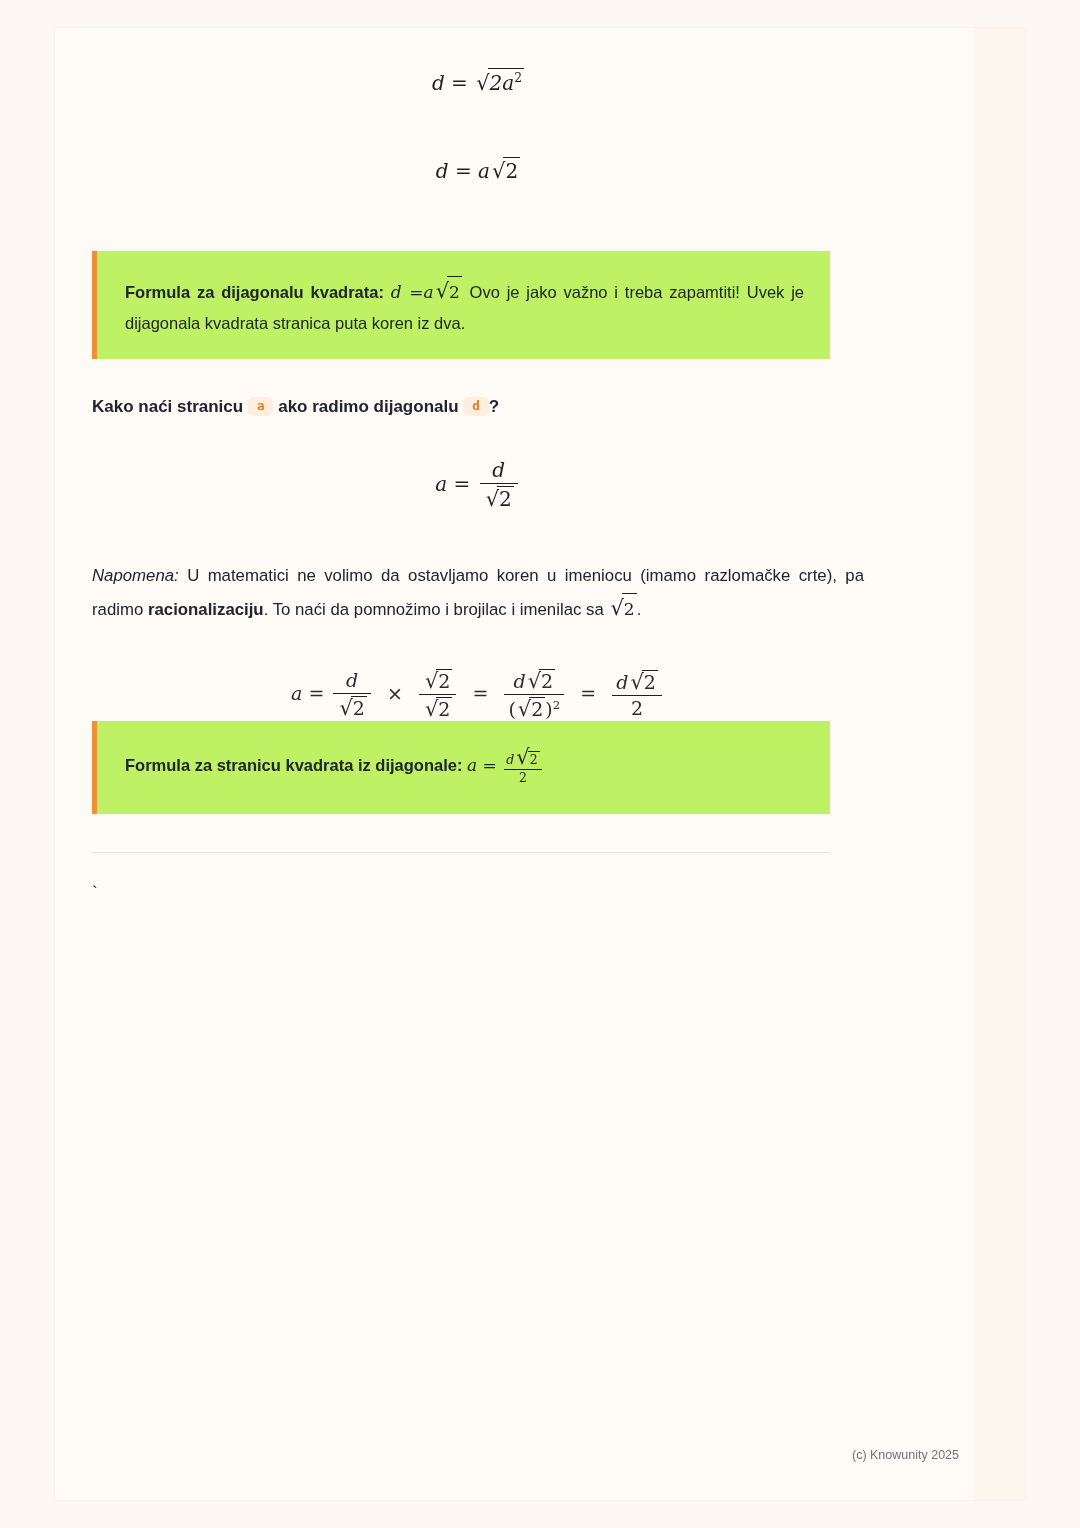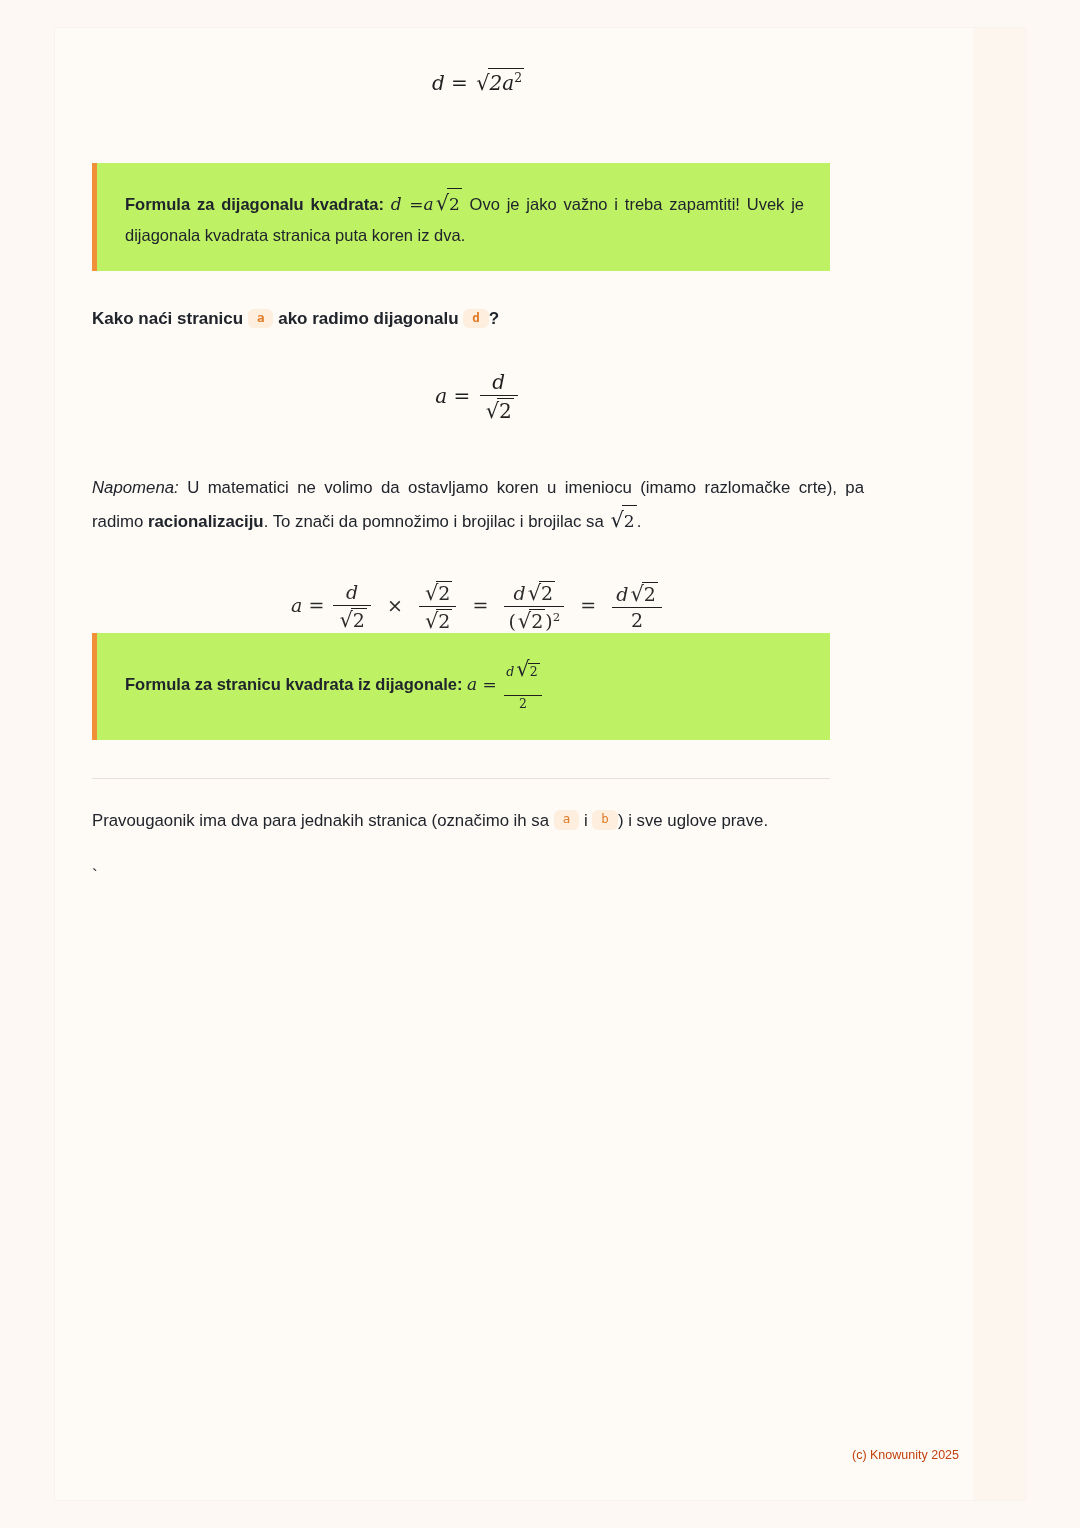--- a/index.html
+++ b/index.html
@@ -150,35 +150,35 @@
     text-align: center;
     font-size: 12.5px;
     line-height: 1.1;
     margin: 0 2px;
     position: relative;
     top: -1px;
   }
   .small-frac .num {
     display: block;
     border-bottom: 1.1px solid #1f1f1f;
-    padding: 0 2px 14px 2px;
+    padding: 0 2px 0 2px;
   }
   .small-frac .den { display: block; padding: 1px 2px 0 2px; }
 
   .tick {
     font-size: 17px;
     color: #20242b;
   }
 
   .footer-note {
     position: absolute;
     right: 66px;
     bottom: 38px;
     font-size: 12.5px;
-    color: #c2410c;
+    color: #737373;
     font-family: "Liberation Sans", sans-serif;
   }
 
   .eq-row {
     text-align: center;
     font-family: "DejaVu Serif", serif;
     font-size: 19px;
   }
   .op { margin: 0 7px; }
 </style>
@@ -190,20 +190,24 @@
 
   <div class="content">
 
     <div class="math-display" style="margin-top:22px;">
       <span class="mi">d =</span>
       <span class="sqrt-wrap">
         <span class="radical">√</span><span class="radicand"><span class="mi">2a</span><sup class="exp">2</sup></span>
       </span>
     </div>
 
+    <div class="math-display" style="margin-top:62px;">
+      <span class="mi">d =</span>
+      <span class="mi">a</span><span class="sqrt-wrap"><span class="radical">√</span><span class="radicand">2</span></span>
+    </div>
 
     <div class="callout" style="margin-top:68px; width:738px;">
       <b>Formula za dijagonalu kvadrata:</b>
       <span class="inline-math">
         <span class="mi">d =</span><span class="mi">a</span><span class="sqrt-wrap"><span class="radical">√</span><span class="radicand">2</span></span>
       </span>
       <span>Ovo je jako važno i treba zapamtiti! Uvek je dijagonala kvadrata stranica puta koren iz dva.</span>
     </div>
 
     <div class="q-head" style="margin-top:38px;">
@@ -218,21 +222,21 @@
       <span class="mi">a =</span>
       <span class="frac">
         <span class="num mi">d</span>
         <span class="den"><span class="sqrt-wrap"><span class="radical">√</span><span class="radicand">2</span></span></span>
       </span>
     </div>
 
     <p class="para" style="margin-top:50px;">
       <i>Napomena:</i>
       <span>U matematici ne volimo da ostavljamo koren u imeniocu (imamo razlomačke crte), pa radimo</span>
-      <b>racionalizaciju</b><span>. To znači da pomnožimo i brojilac i brojilac sa</span>
+      <b>racionalizaciju</b><span>. To naći da pomnožimo i brojilac i imenilac sa</span>
       <span class="inline-math"><span class="sqrt-wrap"><span class="radical">√</span><span class="radicand">2</span></span></span><span>.</span>
     </p>
 
     <div class="eq-row" style="margin-top:42px;">
       <span class="mi">a =</span>
       <span class="frac">
         <span class="num mi">d</span>
         <span class="den"><span class="sqrt-wrap"><span class="radical">√</span><span class="radicand">2</span></span></span>
       </span>
       <span class="op">×</span>
@@ -259,25 +263,19 @@
         <span class="small-frac">
           <span class="num"><span class="mi">d</span><span class="sqrt-wrap"><span class="radical">√</span><span class="radicand">2</span></span></span>
           <span class="den">2</span>
         </span>
       </span>
     </div>
 
     <div class="divider" style="margin-top:38px; width:738px;"></div>
 
 
-    <p class="para" style="margin-top:28px; width:738px;">
-      <span>Pravougaonik ima dva para jednakih stranica (označimo ih sa</span>
-      <span class="chip">a</span>
-      <span>i</span>
-      <span class="chip">b</span><span>) i sve uglove prave.</span>
-    </p>
 
     <div class="tick" style="margin-top:30px;">`</div>
 
   </div>
 
   <div class="footer-note">(c) Knowunity 2025</div>
 </div>
 
 </body></html>

